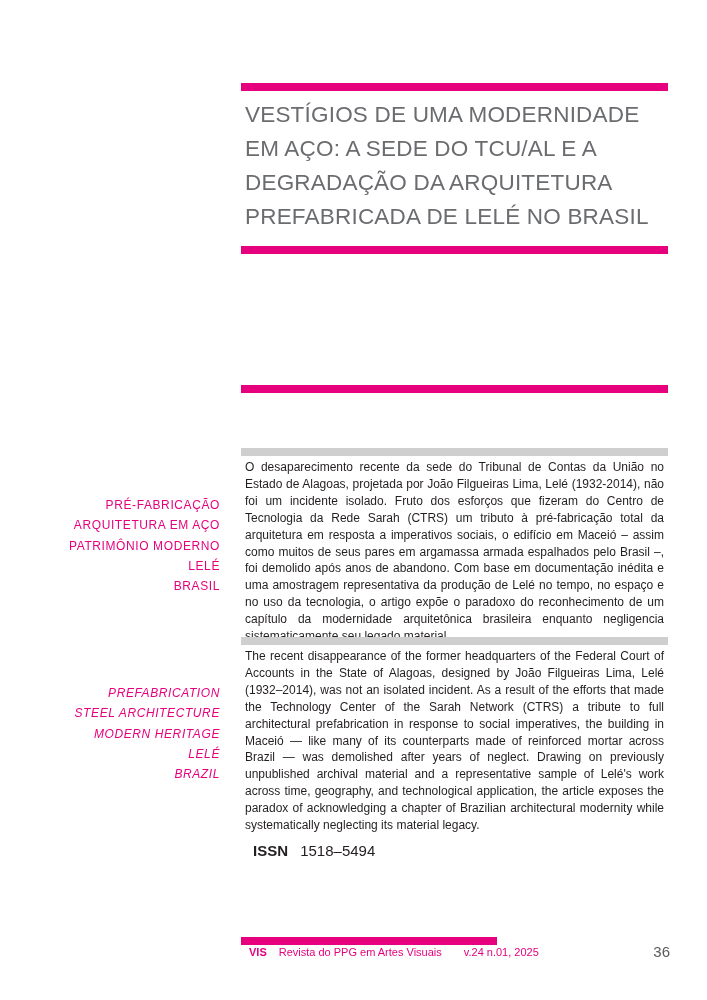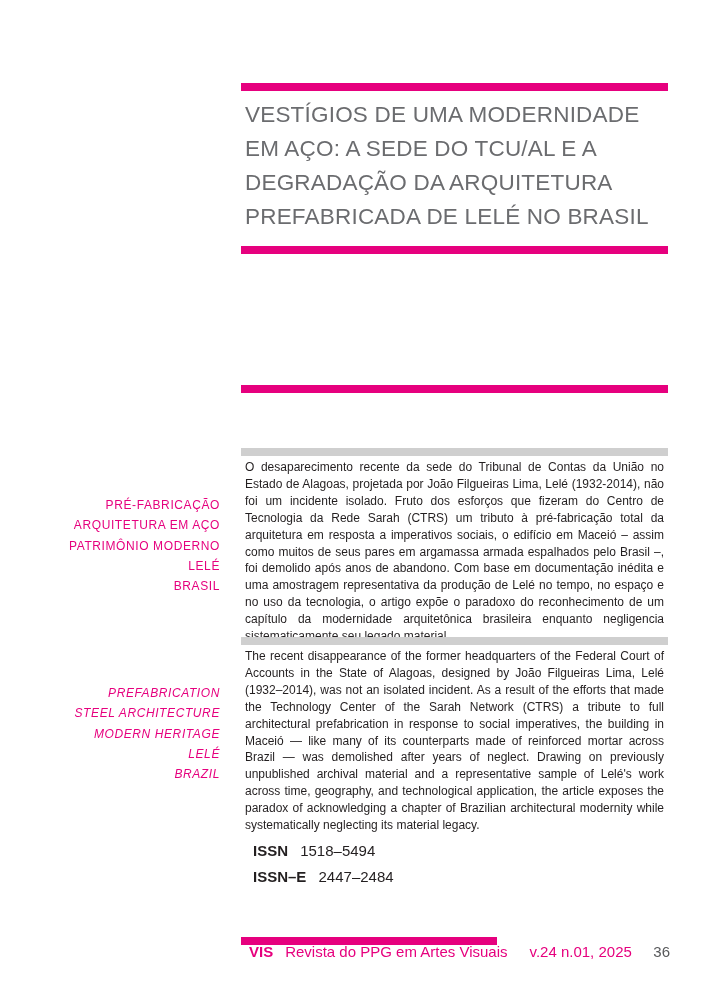--- a/index.html
+++ b/index.html
@@ -70,21 +70,21 @@
     color:var(--body);
   }
   .issn .lbl { font-weight:700; }
 
   .footer-rule {
     position:absolute; left:233px; top:929px;
     width:256px; height:1.5px; background:var(--accent);
   }
   .footer-text {
     position:absolute; left:233px; top:934px;
-    font-size:15px; line-height:12px;
+    font-size:11px; line-height:12px;
     color:var(--accent);
     white-space:nowrap;
   }
   .footer-text .abbr { font-weight:700; margin-right:4px; }
   .footer-text .issue { margin-left:14px; }
   .page-number {
     position:absolute; right:41px; top:934px;
     font-size:15px; line-height:12px;
     color:#58595b;
     text-align:right;
@@ -129,21 +129,20 @@
     <div>STEEL ARCHITECTURE</div>
     <div>MODERN HERITAGE</div>
     <div>LELÉ</div>
     <div>BRAZIL</div>
   </aside>
 
   <p class="abstract abstract-en" lang="en">The recent disappearance of the former headquarters of the Federal Court of Accounts in the State of Alagoas, designed by João Filgueiras Lima, Lelé (1932–2014), was not an isolated incident. As a result of the efforts that made the Technology Center of the Sarah Network (CTRS) a tribute to full architectural prefabrication in response to social imperatives, the building in Maceió — like many of its counterparts made of reinforced mortar across Brazil — was demolished after years of neglect. Drawing on previously unpublished archival material and a representative sample of Lelé's work across time, geography, and technological application, the article exposes the paradox of acknowledging a chapter of Brazilian architectural modernity while systematically neglecting its material legacy.</p>
 
   <div class="issn">
     <div><span class="lbl">ISSN</span> <span>1518–5494</span></div>
-    <div><span class="lbl">ISSN–E</span> <span>2447–2484</span></div>
   </div>
 
   <div class="footer-rule"></div>
 
   <div class="footer-text">
     <span class="abbr">VIS</span><span>Revista do PPG em Artes Visuais</span><span class="issue">v.24 n.01, 2025</span>
   </div>
 
   <div class="page-number">36</div>
 

